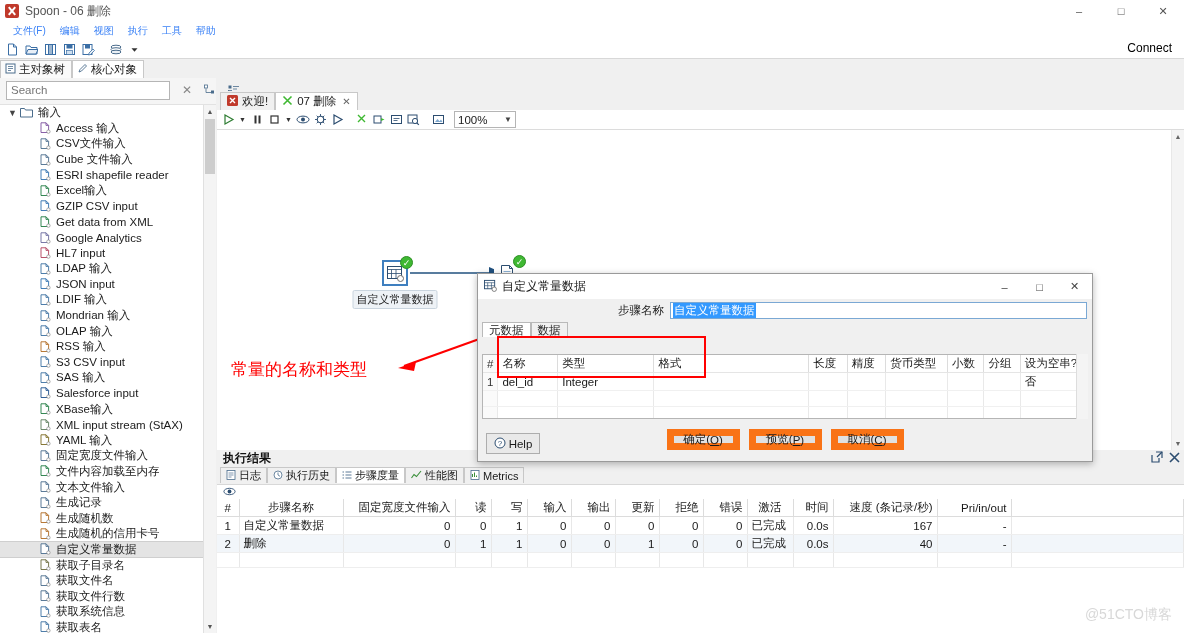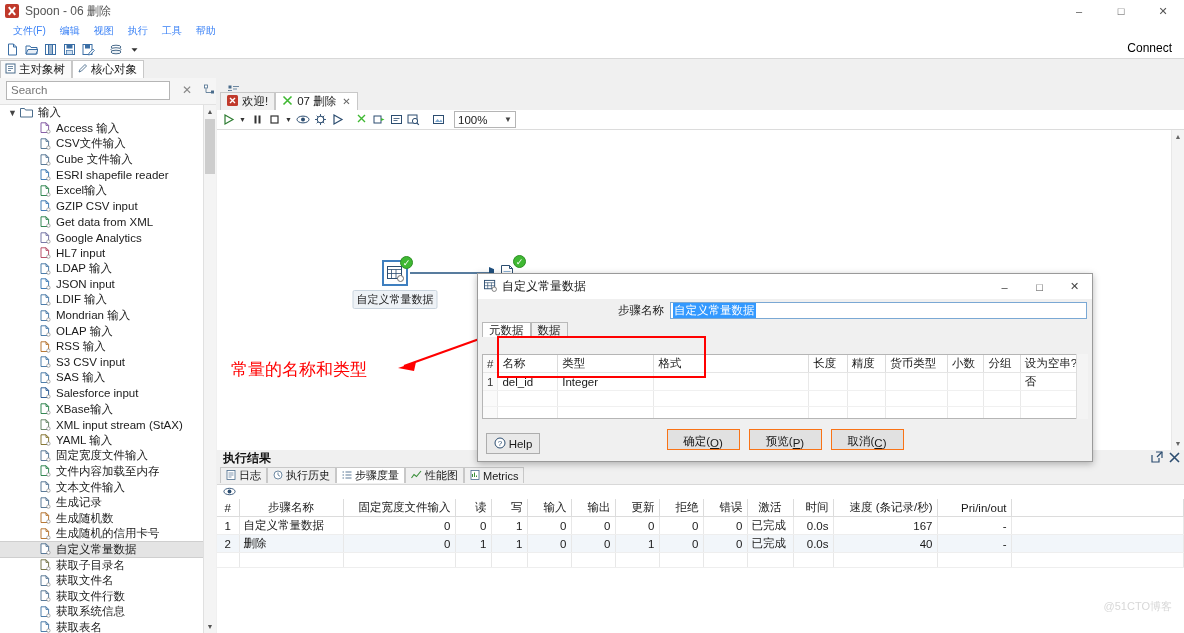--- a/index.html
+++ b/index.html
@@ -133,24 +133,24 @@
   #dlg-grid td { border-right:1px solid #e9e9e9; border-bottom:1px solid #f0f0f0; padding:1px 4px; height:16px; white-space:nowrap; }
   #dlg-grid th.rn, #dlg-grid td.rn { width:14px; text-align:center; background:#fafafa; color:#333; padding:0; }
   #redbox { position:absolute; left:497px; top:336px; width:209px; height:42px; border:2px solid #ff0000;
             pointer-events:none; }
   #dlg-scroll { position:absolute; right:4px; top:80px; bottom:42px; width:12px; background:#f4f4f4; border-left:1px solid #ddd; }
   #dlg-buttons { position:absolute; left:0; right:0; bottom:0; height:38px; }
   #help-btn { position:absolute; left:8px; top:10px; height:21px; min-width:54px; border:1px solid #adadad;
               background:#e9e9e9; display:flex; align-items:center; justify-content:center; gap:3px;
               font-size:11.5px; padding:0 6px; }
   #dlg-actions { position:absolute; left:0; right:0; top:6px; display:flex; justify-content:center; gap:9px; }
-  .dbtn { height:21px; min-width:73px; border:1px solid #f97316; background:#e1e1e1;
-          display:flex; align-items:flex-end; justify-content:center; font-size:11.5px; }
+  .dbtn { height:21px; min-width:73px; border:7px solid #f97316; background:#e1e1e1;
+          display:flex; align-items:center; justify-content:center; font-size:11.5px; }
   u { text-decoration:underline; }
-  #watermark { position:absolute; right:12px; bottom:19px; font-size:11px; color:#d8d8d8; }
+  #watermark { position:absolute; right:12px; bottom:9px; font-size:14px; color:#d8d8d8; }
 </style>
 </head>
 <body>
 
 <div id="titlebar">
   <div class="appicon"></div>
   <div class="ttl">Spoon - 06 删除</div>
   <div class="wbtns">
     <div class="wbtn">–</div>
     <div class="wbtn">□</div>

